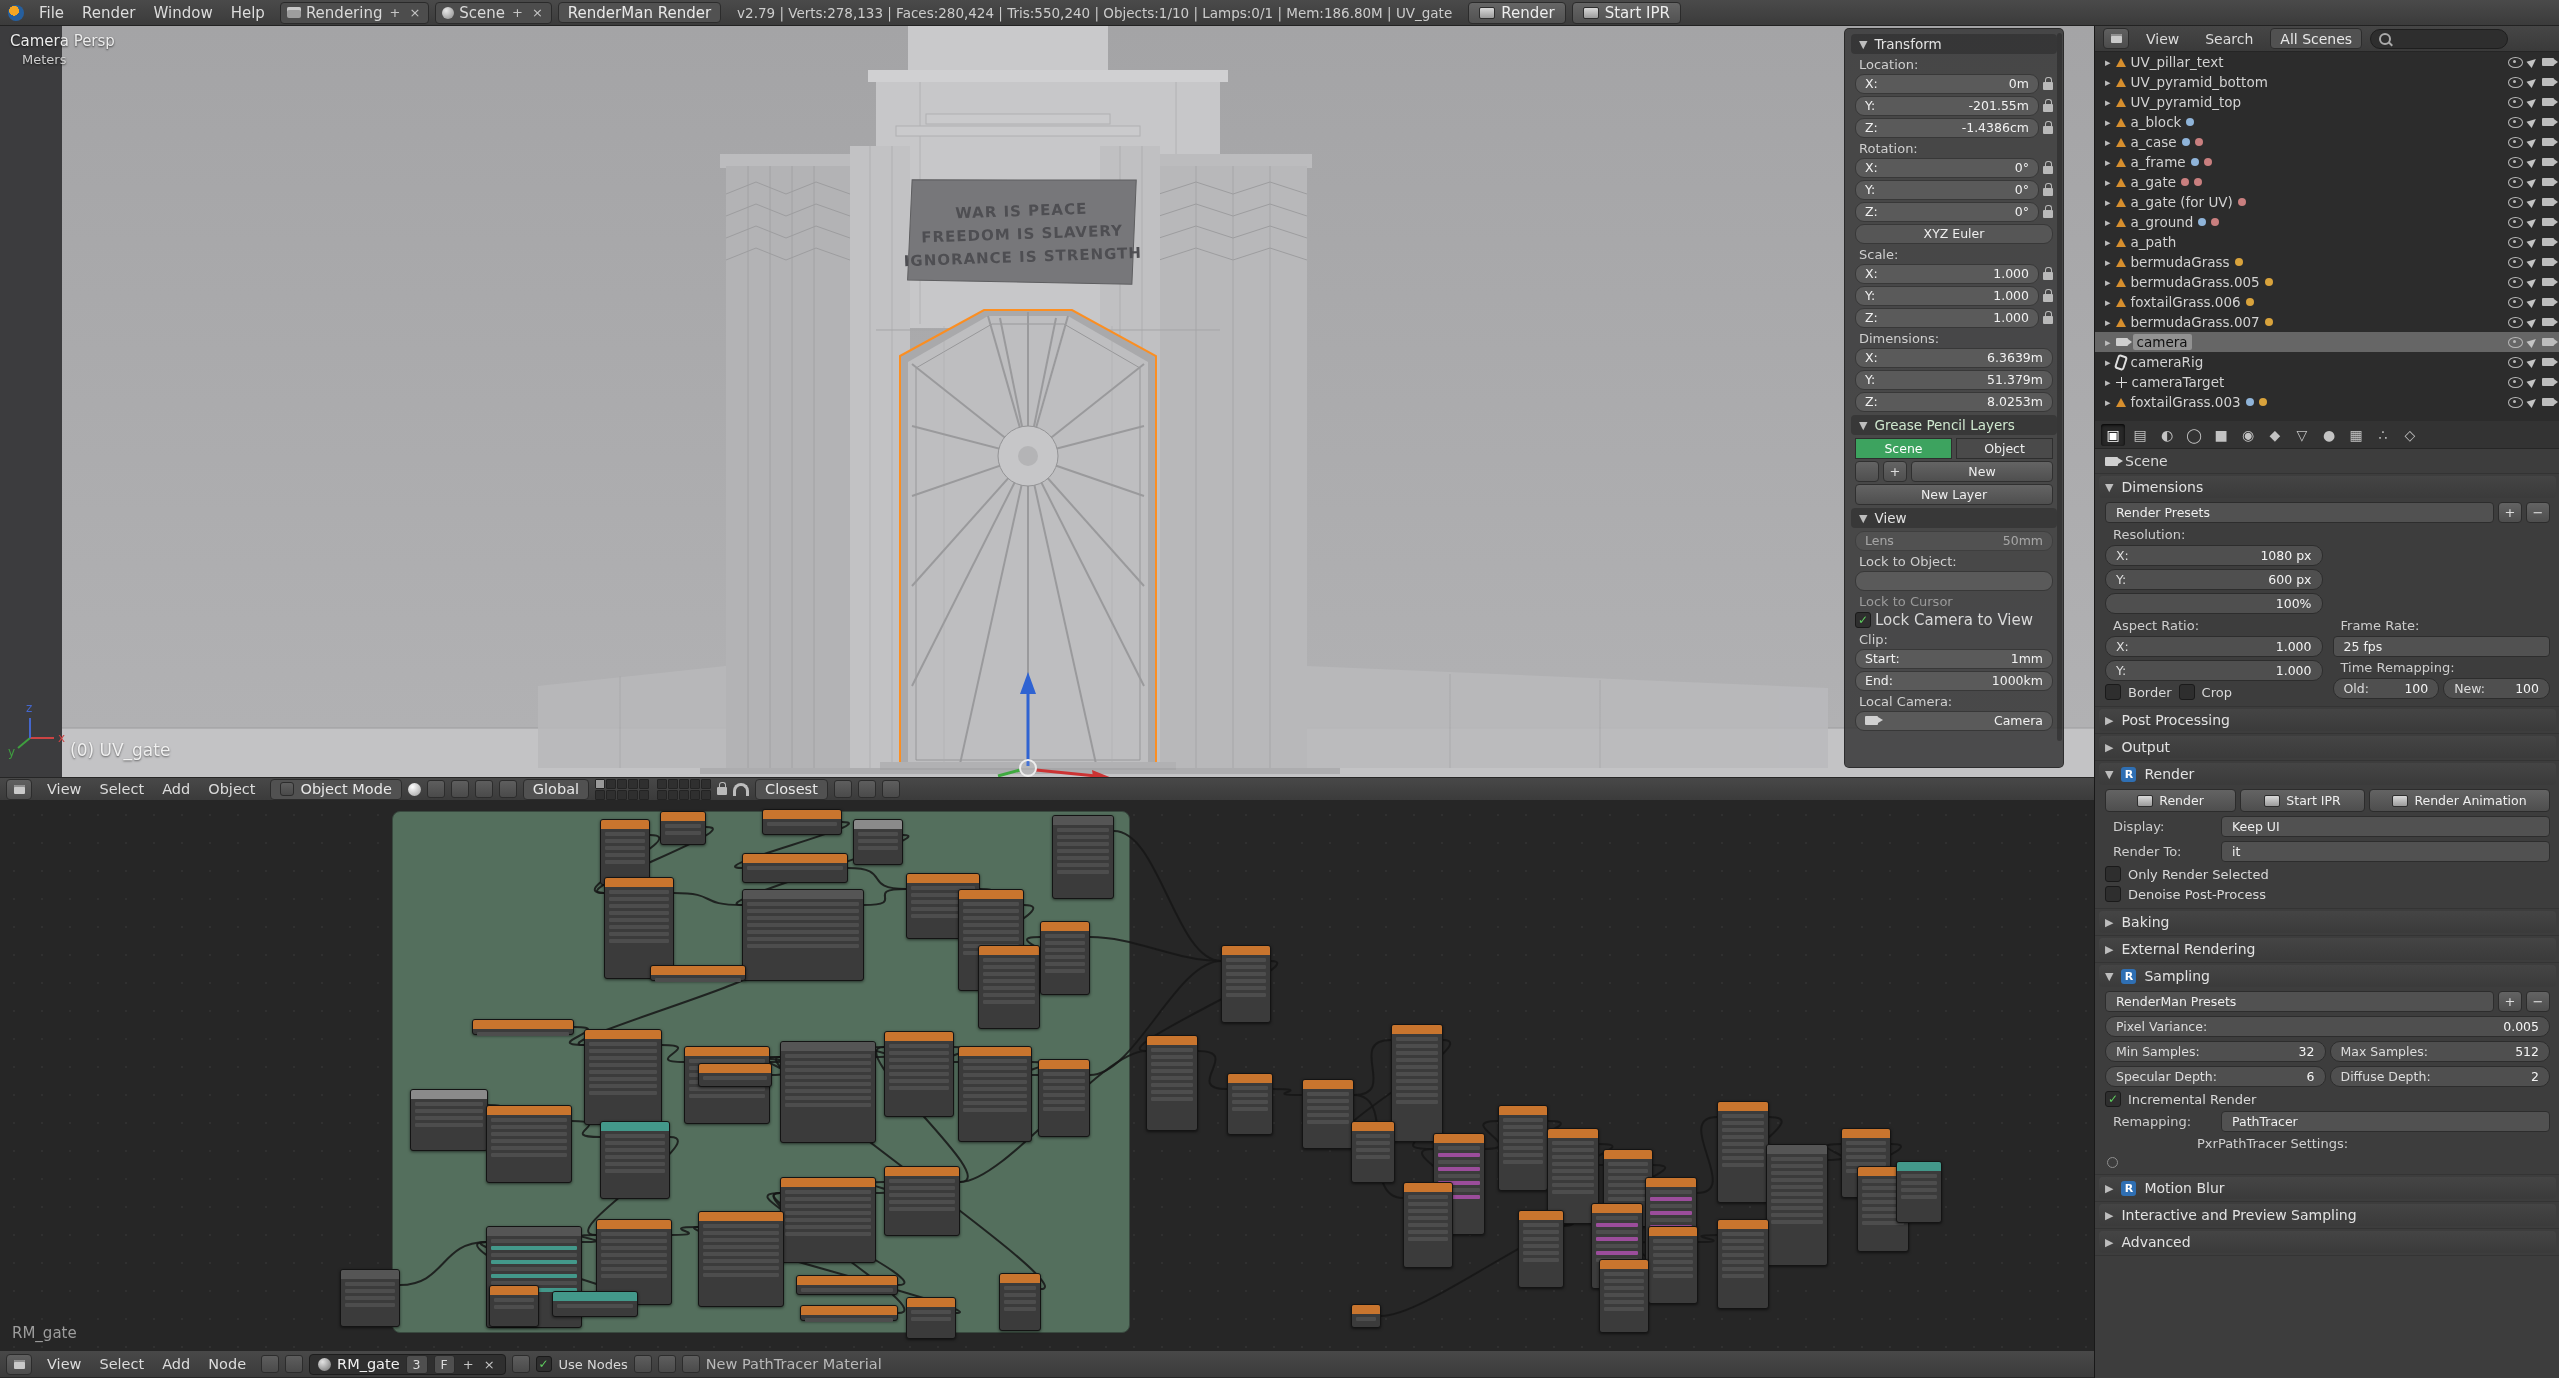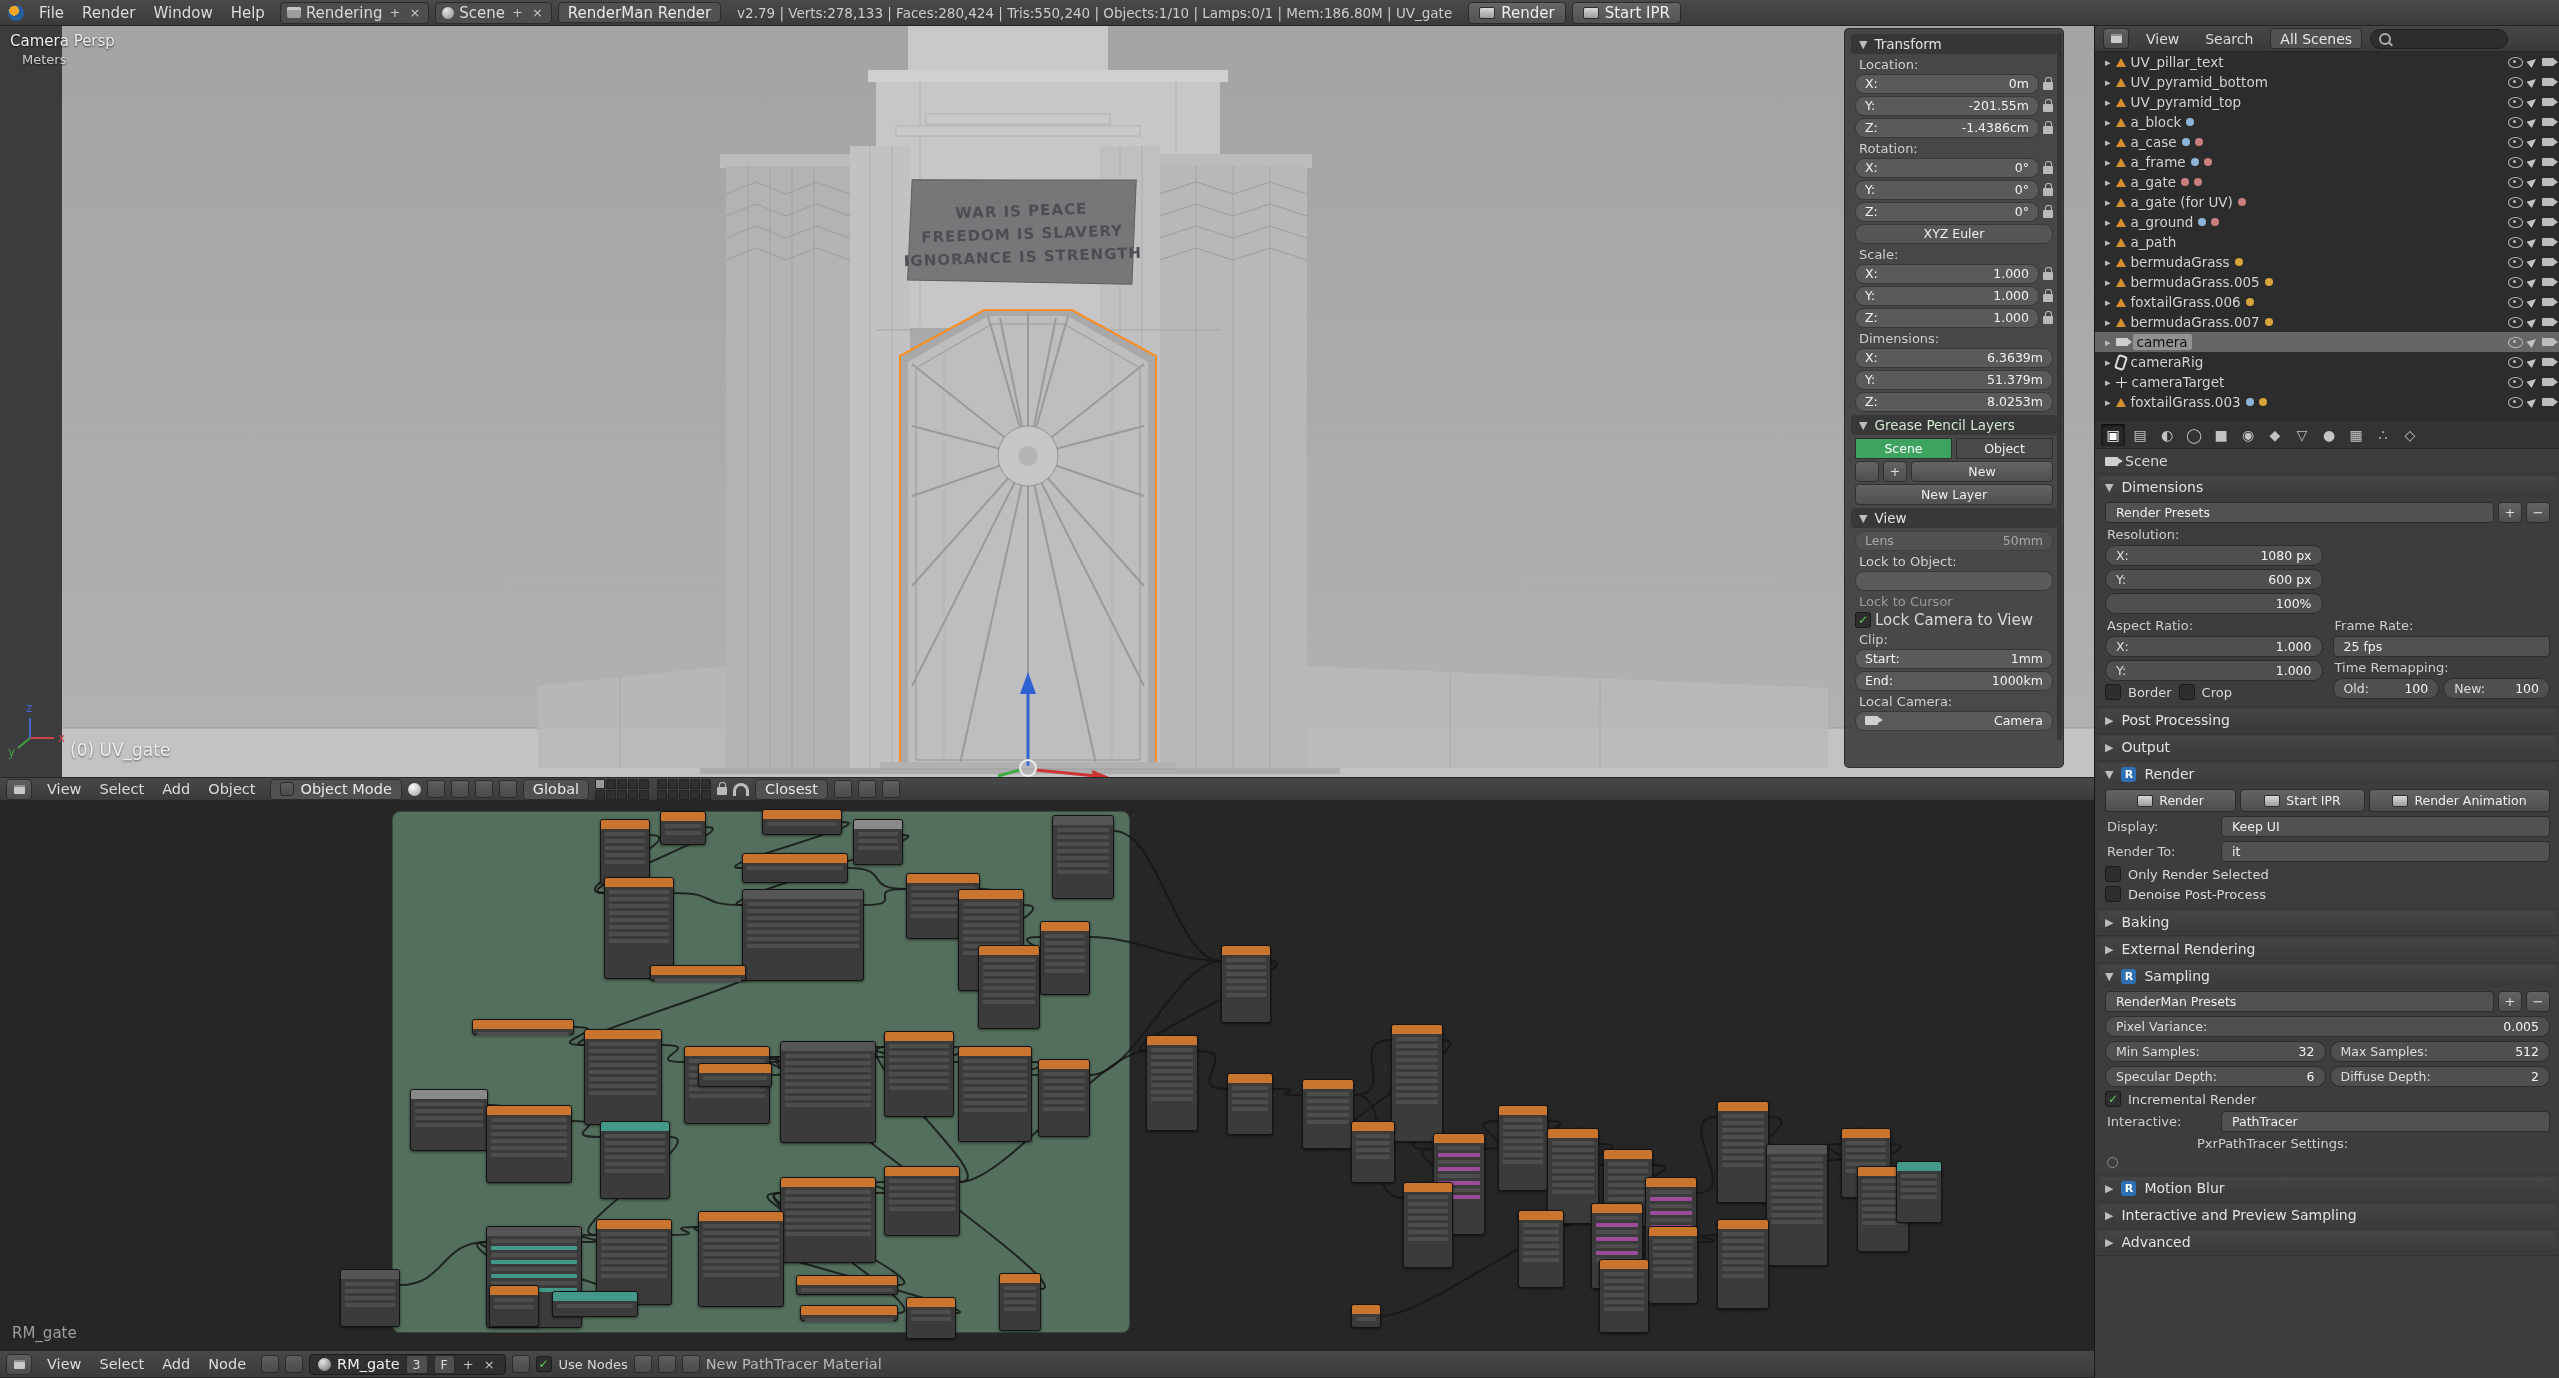--- a/index.html
+++ b/index.html
@@ -111,21 +111,21 @@
   #props{position:absolute;left:0;top:395px;width:465px;height:957px;background:#3d3d3d;overflow:hidden;}
   #prop-tabs{height:27px;background:#333;border-bottom:1px solid #262626;display:flex;align-items:center;gap:3px;padding:0 6px;}
   .ptab{width:24px;height:22px;display:inline-flex;align-items:center;justify-content:center;color:#c3c3c3;border-radius:3px;font-size:14px;}
   .ptab.active{background:#272727;color:#fff;box-shadow:inset 0 1px 3px #000;}
   #breadcrumb{height:24px;display:flex;align-items:center;gap:7px;padding:0 10px;border-bottom:1px solid #333;font-size:14px;}
   .panel{border-bottom:1px solid #343434;padding:2px 4px 6px;}
   .panel.closed{padding:2px 4px;}
   .phead{display:flex;align-items:center;gap:8px;padding:3px 6px;color:#e2e2e2;font-size:14px;background:linear-gradient(rgba(255,255,255,.04),rgba(0,0,0,.04));border-radius:4px;}
   .ric{width:15px;height:15px;background:#2f6fb3;border-radius:3px;color:#fff;font-size:11px;font-weight:bold;display:inline-flex;align-items:center;justify-content:center;flex:none;}
   .pbody{padding:4px 6px 0;display:flex;flex-direction:column;gap:4px;}
-  .plabel{color:#cdcdcd;font-size:13px;margin-left:2px;}
+  .plabel{color:#cdcdcd;font-size:13px;margin-left:8px;}
   .pfield{background:#4f4f4f;border:1px solid #2d2d2d;border-radius:10px;display:flex;justify-content:space-between;align-items:center;
           padding:0 10px;height:19px;font-size:12.5px;color:#ddd;}
   .pfield .val{color:#f4f4f4;}
   .pdd{background:#515151;border:1px solid #2d2d2d;border-radius:4px;height:19px;line-height:19px;padding:0 10px;font-size:12.5px;color:#eee;}
   .pbtn{height:21px;background:linear-gradient(#636363,#4e4e4e);border:1px solid #2c2c2c;border-radius:4px;display:flex;align-items:center;justify-content:center;gap:6px;font-size:12.5px;color:#eee;white-space:nowrap;padding:0 4px;}
   .grid2{display:grid;grid-template-columns:1fr 1fr;gap:4px;}
   .cols{display:grid;grid-template-columns:1fr 1fr;gap:4px 10px;align-items:start;}
   .stack{display:flex;flex-direction:column;gap:3px;}
   .checkrow{display:flex;align-items:center;gap:7px;font-size:13px;color:#d8d8d8;}
   .presetrow{display:grid;grid-template-columns:1fr 24px 24px;gap:4px;}
@@ -1488,21 +1488,21 @@
                 <div class="pfield">
                   <span>Diffuse Depth:</span>
                   <span class="val">2</span>
                 </div>
               </div>
               <div class="checkrow">
                 <span class="cb on"></span>
                 <span>Incremental Render</span>
               </div>
               <div class="ldd">
-                <div class="plabel">Interactive:</div>
+                <div class="plabel">Remapping:</div>
                 <div class="pdd">PathTracer</div>
               </div>
               <div class="indent-label">PxrPathTracer Settings:</div>
               <div class="dotrow"></div>
             </div>
           </div>
           <div class="panel closed">
             <div class="phead">
               <span class="tri">▶</span>
               <span class="ric">R</span>

